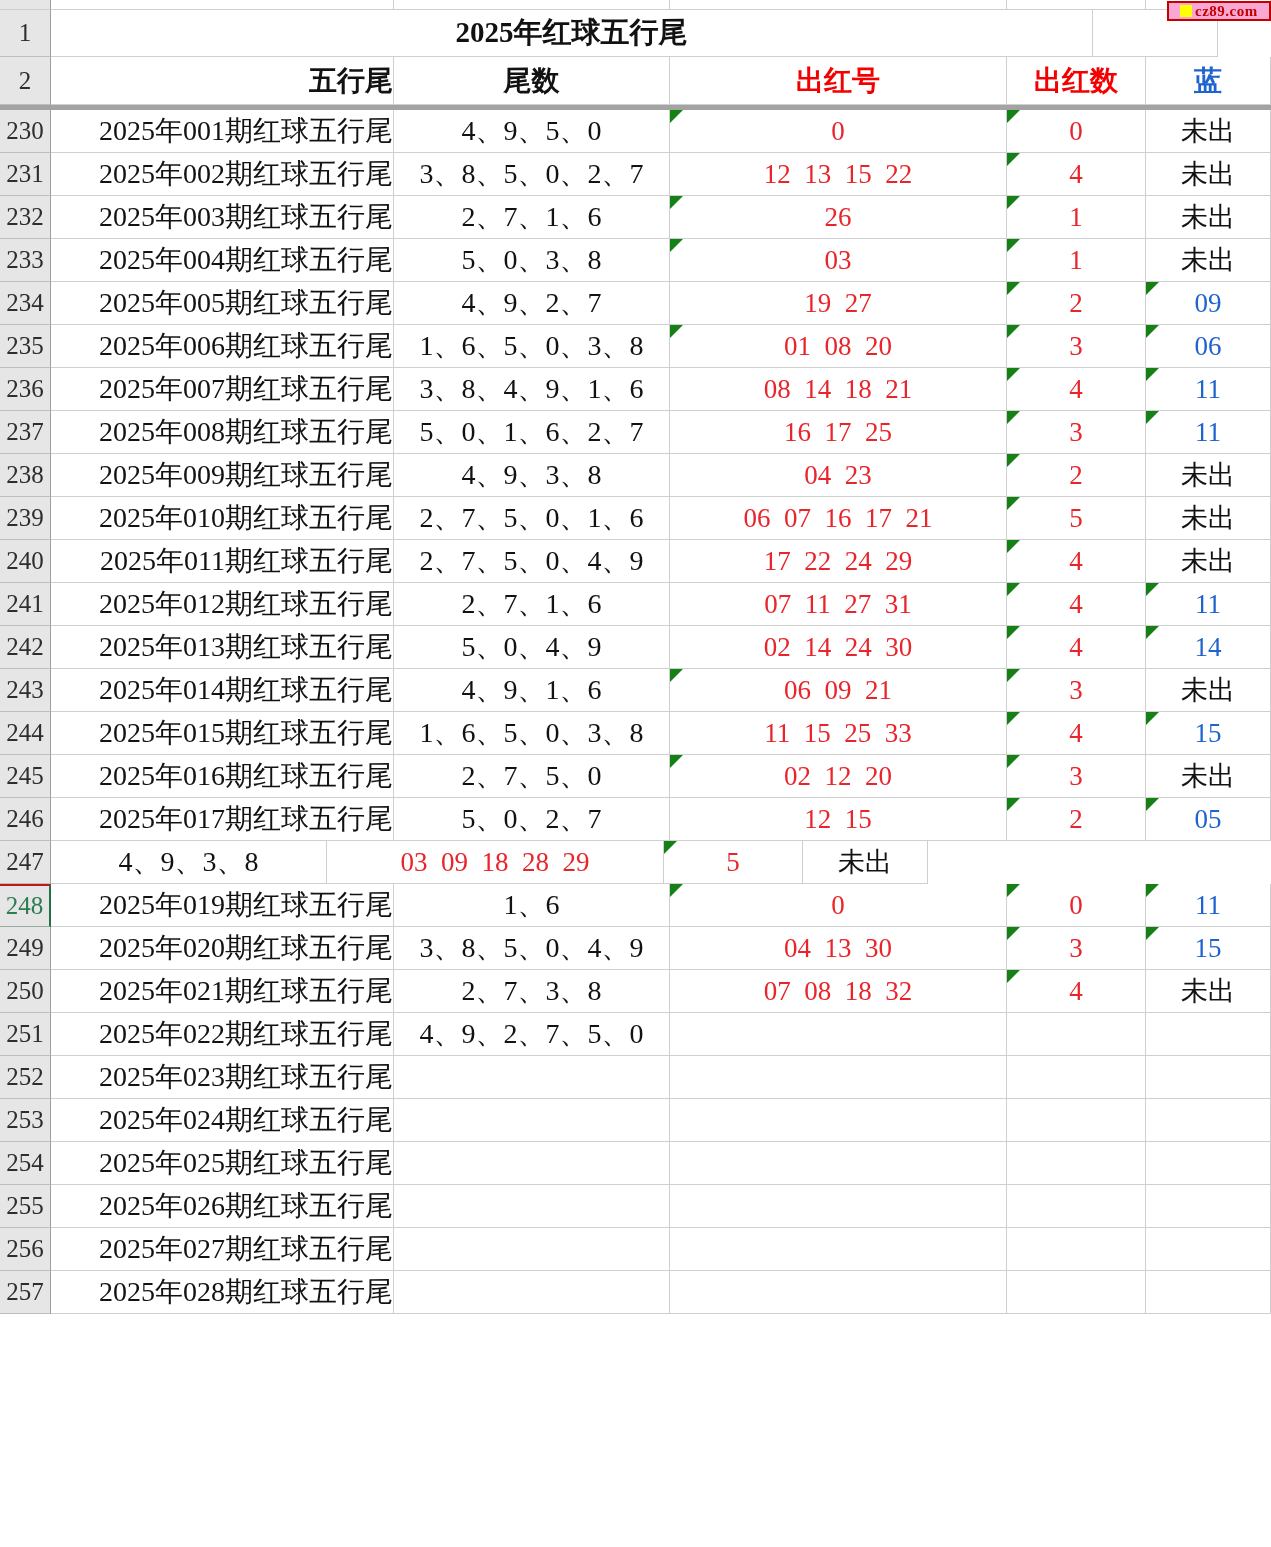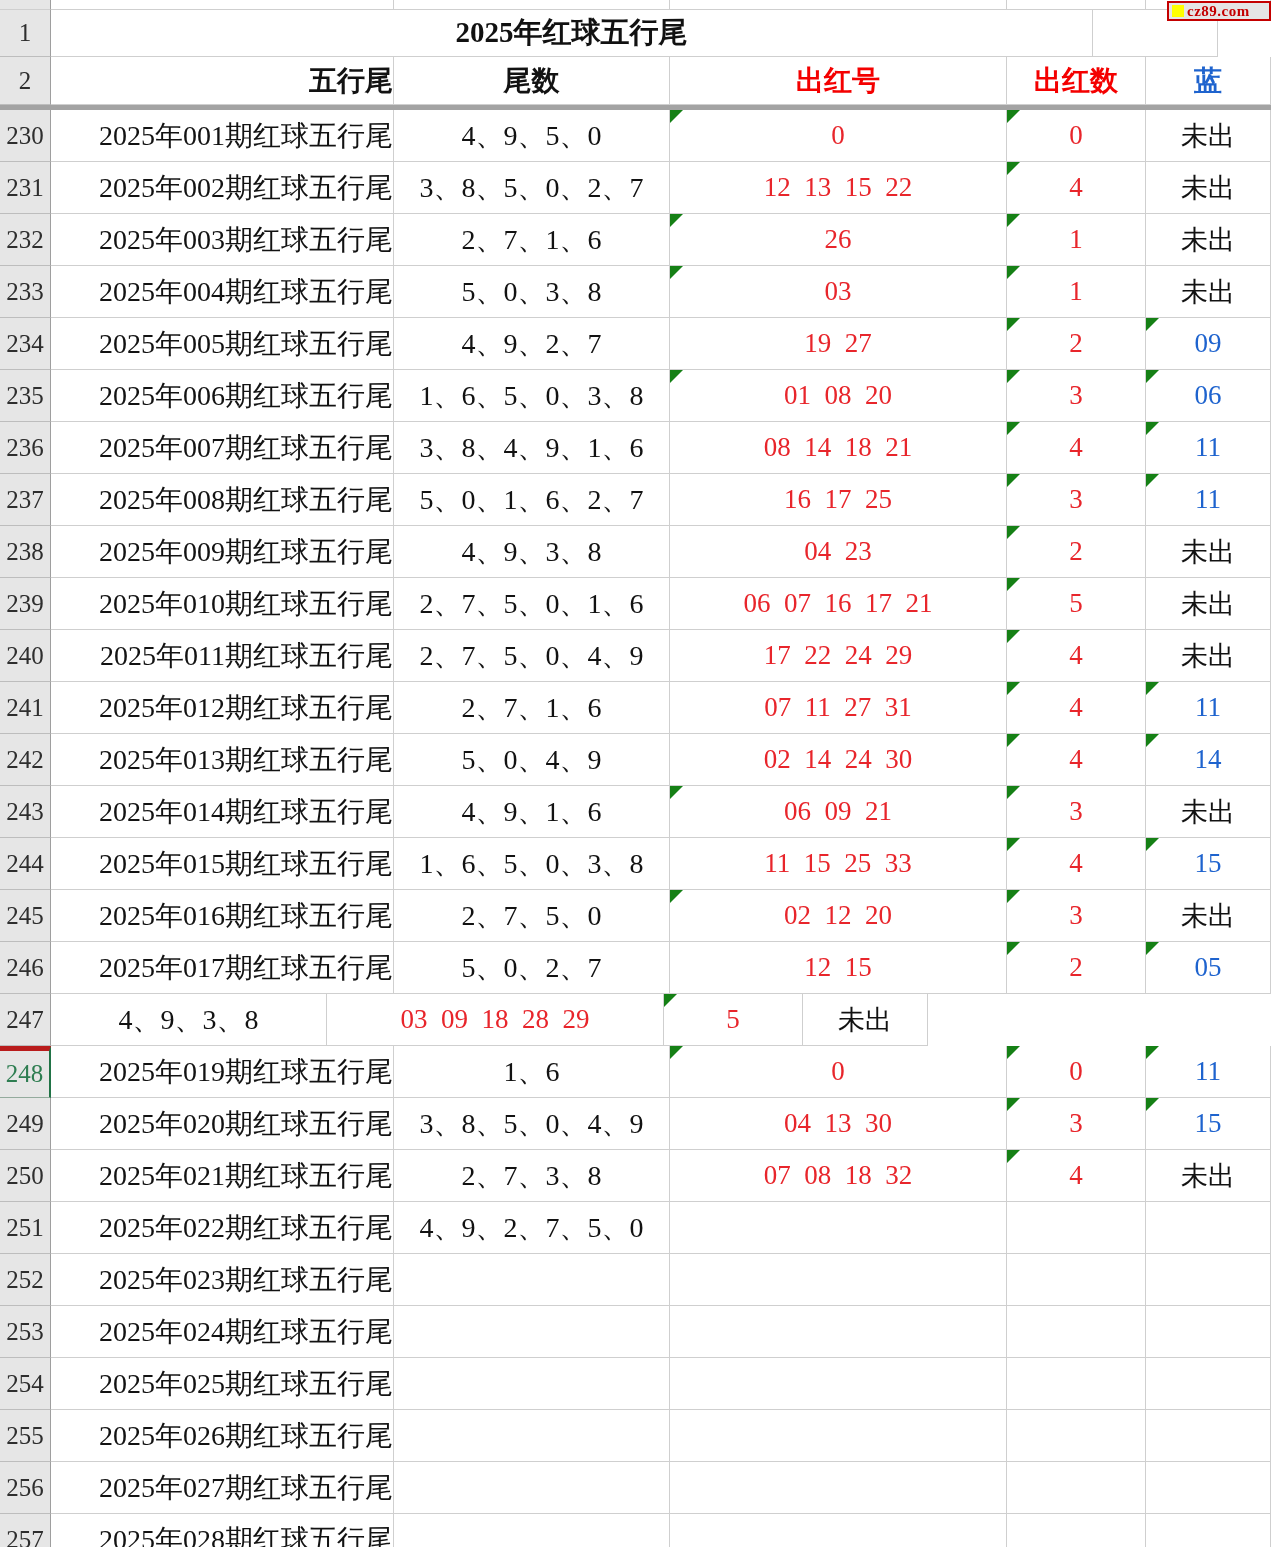--- a/index.html
+++ b/index.html
@@ -11,45 +11,45 @@
   .c{box-sizing:border-box;position:relative;display:flex;align-items:center;
      border-right:1px solid #CFCFCF;border-bottom:1px solid #CFCFCF;background:#fff;}
   .center{justify-content:center;}
   
   .rh{width:51px;}  .c1{width:343px;justify-content:flex-end;}  .c2{width:276px;}
   .c3{width:337px;} .c4{width:139px;}  .c5{width:125px;}
   .merged{width:1042px;}
   
   .rh{background:#E6E6E6;border-right:1px solid #9E9E9E;border-bottom:1px solid #BDBDBD;
       color:#2E2E2E;font-size:25px;justify-content:center;}
-  .rh.sel{color:#2E7D51;border-right:2px solid #217346;border-top:5px solid #b91c1c;border-bottom:1px solid #94AB9D;}
+  .rh.sel{color:#2E7D51;border-right:2px solid #217346;border-top:2px solid #b91c1c;border-bottom:1px solid #94AB9D;}
   
   .sliver{height:10px;}
   .sliver .c,.sliver .rh{border-bottom:1px solid #CFCFCF;}
   .r1{height:47px;} .r2{height:48px;}
   .divider{height:5px;background:#A3A3A3;flex:none;}
-  .dr{height:52px;}
+  .dr{height:43px;}
   
   .v{white-space:pre;pointer-events:none;}
   .title .v{font-size:29px;font-weight:bold;color:#111;}
   .hdr .v{font-size:28px;font-weight:bold;color:#111;}
   .hdr.redh .v{color:#F40000;}
   .hdr.blueh .v{color:#1E63CE;}
   .c1 .v{font-size:28px;color:#121212;padding-left:5px;}
   .c2 .v{font-size:28px;color:#121212;}
   .red .v{font-size:27px;color:#E8252B;}
   .blue .v{font-size:27px;color:#1E63CE;}
   .dark .v{font-size:27px;color:#121212;}
   
   .tri{position:absolute;top:0;left:0;width:0;height:0;
        border-top:13px solid #158015;border-right:13px solid transparent;}
   
   .logo{position:absolute;top:1px;right:0;width:104px;height:20px;z-index:9;
-        box-sizing:border-box;border:2px solid #C40000;background:#e5e5e5;
-        display:flex;align-items:center;}
+        box-sizing:border-box;border:2px solid #C40000;background:#f9a8d4;
+        display:flex;align-items:center;padding-left:8px;}
   .logo .sq{width:12px;height:12px;background:#FFFF00;margin:0 3px 0 3px;flex:none;}
   .logo .txt{color:#C40000;font-size:15px;font-weight:bold;letter-spacing:.5px;line-height:1;}
 </style>
 </head>
 <body>
 
 <div class="sheet">
 
   <div class="logo">
     <span class="sq"></span>

